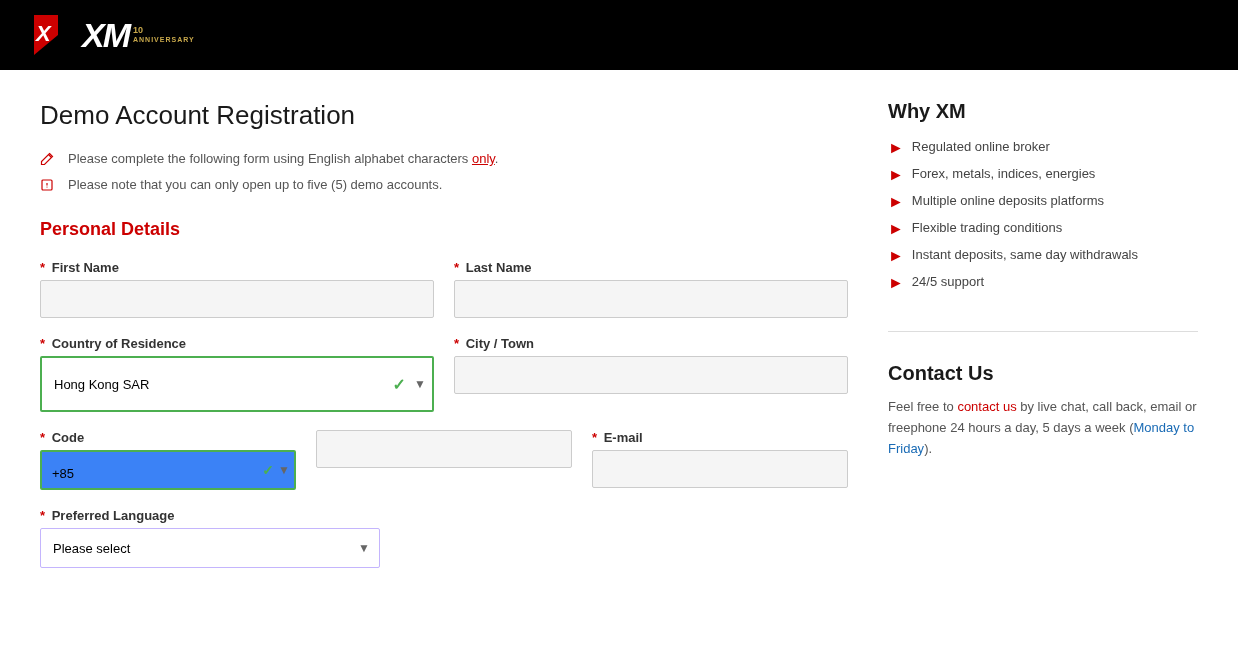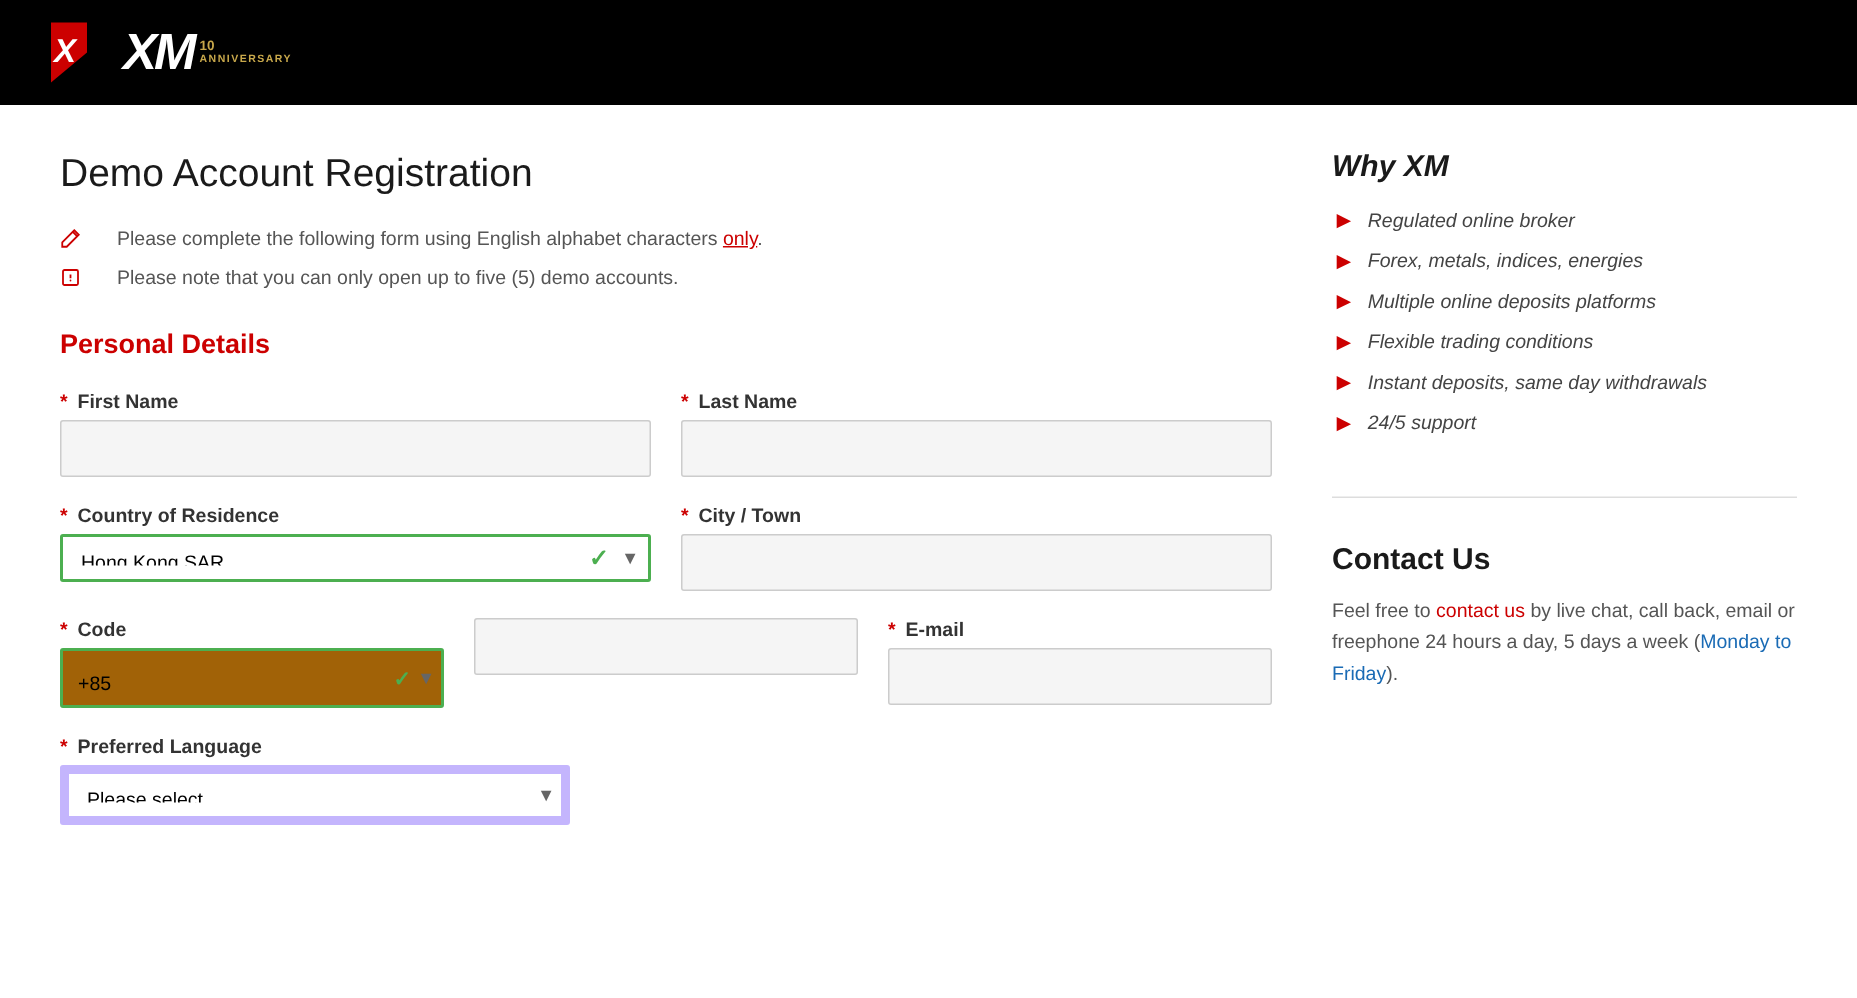--- a/index.html
+++ b/index.html
@@ -48,21 +48,21 @@
       margin-bottom: 20px;
     }
 
     
     .info-messages {
       margin-bottom: 24px;
     }
     .info-msg {
       display: flex;
       align-items: flex-start;
-      gap: 24px;
+      gap: 14px;
       margin-bottom: 8px;
       font-size: 13px;
       color: #555;
     }
     .info-icon {
       flex-shrink: 0;
       margin-top: 1px;
     }
     .info-msg a {
       color: #c00;
@@ -113,21 +113,21 @@
       position: relative;
     }
     .country-select {
       width: 100%;
       border: 2px solid #4caf50;
       background: #fff;
       padding: 9px 40px 9px 12px;
       font-size: 13px;
       border-radius: 2px;
       outline: none;
-      height: 32px;
+      height: 56px;
       appearance: none;
       -webkit-appearance: none;
       cursor: pointer;
     }
     .select-check {
       position: absolute;
       right: 28px;
       top: 50%;
       transform: translateY(-50%);
       color: #4caf50;
@@ -151,21 +151,21 @@
       flex: 1;
     }
     .email-group {
       flex: 1;
     }
     .code-select-wrapper {
       position: relative;
     }
     .code-select {
       border: 2px solid #4caf50;
-      background: #a16207;
+      background: #3b82f6;
       padding: 9px 36px 2px 10px;
       font-size: 13px;
       border-radius: 2px;
       outline: none;
       height: 40px;
       appearance: none;
       -webkit-appearance: none;
       cursor: pointer;
       width: 100%;
     }
@@ -188,21 +188,21 @@
       pointer-events: none;
     }
 
     
     .lang-select-wrapper {
       position: relative;
       max-width: 340px;
     }
     .lang-select {
       width: 100%;
-      border: 6px solid #c4b5fd;
+      border: 1px solid #c4b5fd;
       background: #fff;
       padding: 9px 30px 9px 12px;
       font-size: 13px;
       border-radius: 2px;
       outline: none;
       height: 40px;
       appearance: none;
       -webkit-appearance: none;
       cursor: pointer;
     }
@@ -214,21 +214,20 @@
       color: #666;
       font-size: 12px;
       pointer-events: none;
     }
 
     
     .why-xm {
       margin-bottom: 30px;
       padding-bottom: 30px;
       border-bottom: 1px solid #ddd;
-      font-style: italic;
     }
     .sidebar-title {
       font-size: 20px;
       font-weight: bold;
       color: #1a1a1a;
       margin-bottom: 16px;
     }
     .why-item {
       display: flex;
       align-items: flex-start;

